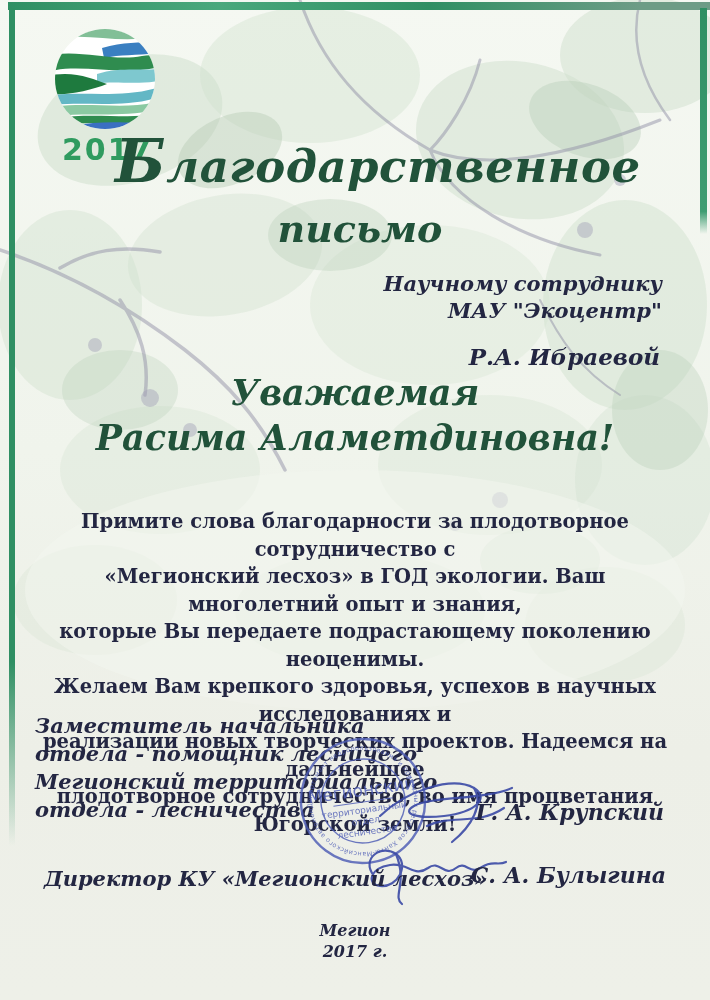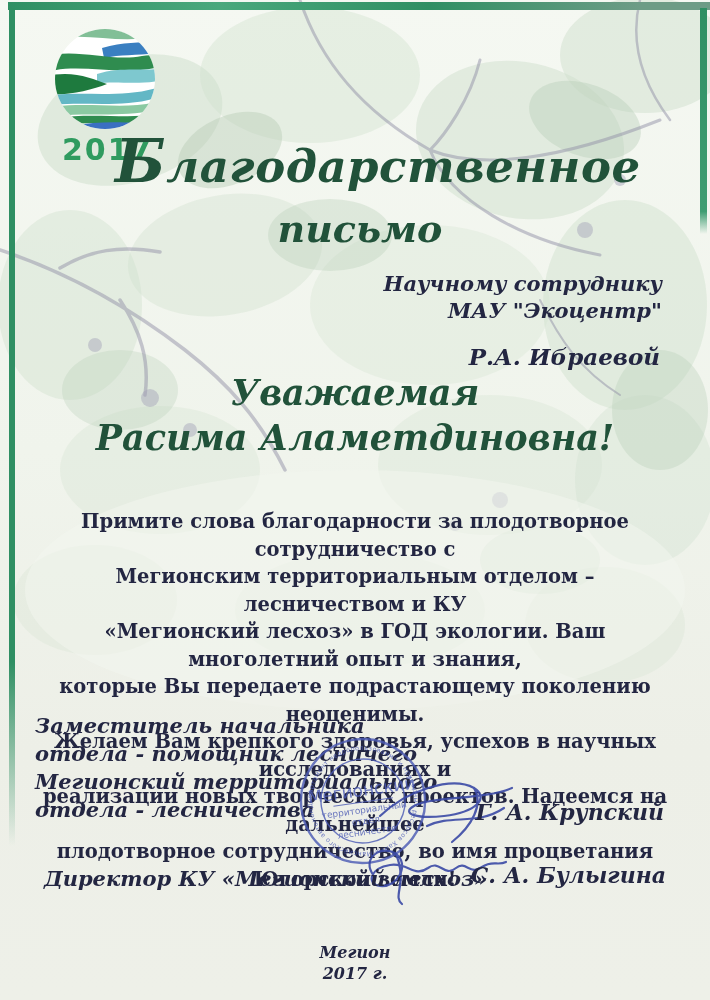--- a/index.html
+++ b/index.html
@@ -48,21 +48,21 @@
   .name-krupsky{position:absolute;top:799px;right:46px;font-style:italic;font-weight:bold;
     font-size:22px;color:var(--ink);}
   .name-bulygina{position:absolute;top:862px;right:44px;font-style:italic;font-weight:bold;
     font-size:22px;color:var(--ink);}
   .stamp{position:absolute;left:288px;top:726px;opacity:.82;}
   .sig{position:absolute;}
   .sig1{left:372px;top:768px;}
   .sig2{left:346px;top:838px;}
   
   .footer{position:absolute;top:920px;left:0;width:100%;text-align:center;
-    font-style:italic;font-weight:bold;font-size:16px;line-height:21px;color:var(--ink);margin-top:22px;}
+    font-style:italic;font-weight:bold;font-size:16px;line-height:21px;color:var(--ink);}
 </style>
 </head>
 <body>
 
 <div class="page">
 
   <svg class="bg" width="710" height="1000" viewBox="0 0 710 1000" aria-hidden="true">
     <g fill="#cfe0cd">
       <ellipse cx="130" cy="120" rx="95" ry="62" opacity=".55" transform="rotate(-18 130 120)"></ellipse>
       <ellipse cx="310" cy="75" rx="110" ry="68" opacity=".4"></ellipse>
@@ -142,21 +142,20 @@
   </div>
   <div class="addressee-name">Р.А. Ибраевой</div>
 
   <div class="salutation">
     <div>Уважаемая</div>
     <div>Расима Аламетдиновна!</div>
   </div>
 
   <div class="body-text">
     <div>Примите слова благодарности за плодотворное сотрудничество с</div>
-    <div>Мегионским территориальным отделом – лесничеством и КУ</div>
     <div>«Мегионский лесхоз» в ГОД экологии. Ваш многолетний опыт и знания,</div>
     <div>которые Вы передаете подрастающему поколению неоценимы.</div>
     <div>Желаем Вам крепкого здоровья, успехов в научных исследованиях и</div>
     <div>реализации новых творческих проектов. Надеемся на дальнейшее</div>
     <div>плодотворное сотрудничество, во имя процветания Югорской земли!</div>
   </div>
 
   <div class="position-block">
     <div>Заместитель начальника</div>
     <div>отдела - помощник лесничего</div>

